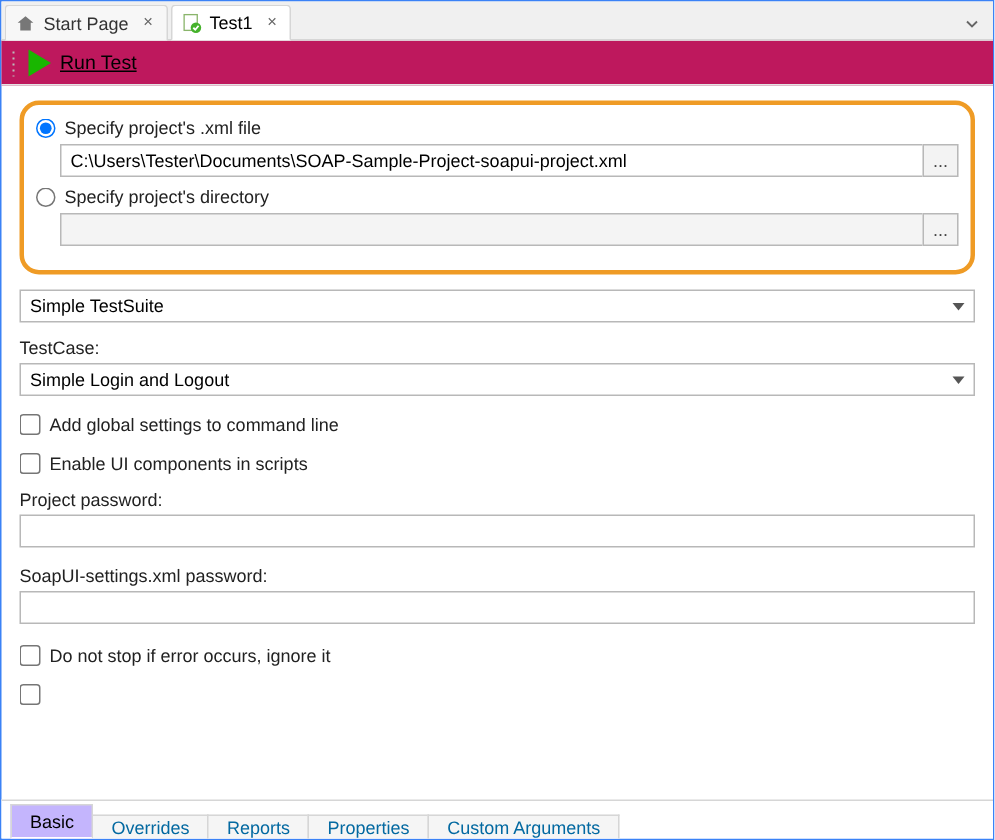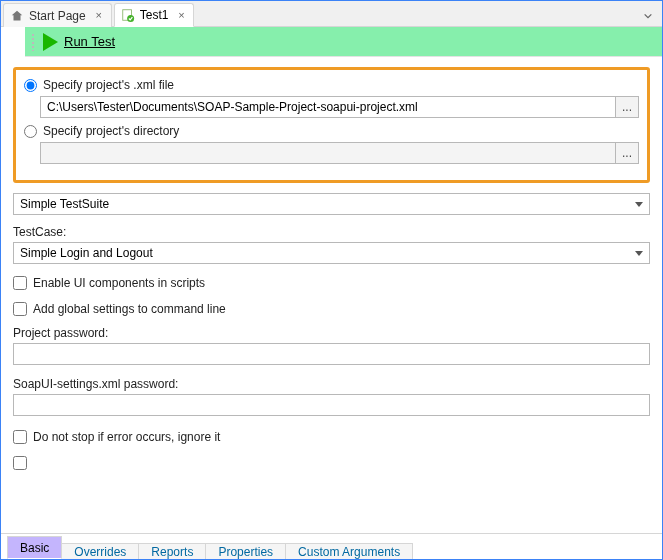--- a/index.html
+++ b/index.html
@@ -63,22 +63,21 @@
     color: #666;
     margin-right: 4px;
   }
   
   .toolbar {
     height: 30px;
     border-bottom: 1px solid #e3e3e3;
     display: flex; align-items:center;
     padding: 0 6px;
     gap: 6px;
-    background: #86efac;
-    margin-left: 24px;
+    background: #be185d;
   }
   .grip {
     width: 4px; height: 18px;
     display: inline-block;
     background-image: radial-gradient(#bbb 1px, transparent 1px);
     background-size: 4px 4px;
     margin-right: 2px;
   }
   .run-btn {
     display: flex; align-items:center; gap: 6px;
@@ -93,21 +92,21 @@
   .run-btn span { text-decoration: underline; color: #000; font-size: 13px;}
   
   .content {
     flex: 1;
     padding: 10px 12px 0 12px;
     overflow: hidden;
     display: flex; flex-direction: column;
   }
   .highlight-box {
     border: 3px solid #ef9b25;
-    border-radius: 3px;
+    border-radius: 13px;
     padding: 6px 8px 10px 8px;
     margin-bottom: 10px;
   }
   .radio-row {
     display: flex; align-items:center; gap: 6px;
     margin: 2px 0 4px 0;
   }
   input[type=radio] { margin: 0; }
   .path-row {
     display: flex; align-items: stretch;
@@ -261,25 +260,25 @@
       <input class="combo" type="text" value="Simple TestSuite" style="">
     </div>
 
     <div class="field-label">TestCase:</div>
     <div class="combo-wrap">
       <input class="combo" type="text" value="Simple Login and Logout" style="">
     </div>
 
     <div class="check-row">
       <input type="checkbox" style="">
-      <label>Enable UI components in scripts</label>
+      <label>Add global settings to command line</label>
     </div>
     <div class="check-row">
       <input type="checkbox" style="">
-      <label>Add global settings to command line</label>
+      <label>Enable UI components in scripts</label>
     </div>
 
     <div class="field-label">Project password:</div>
     <input class="text-input" type="text" value="" style="">
 
     <div class="field-label">SoapUI-settings.xml password:</div>
     <input class="text-input" type="text" value="" style="">
 
     <div class="check-row">
       <input type="checkbox" style="">

